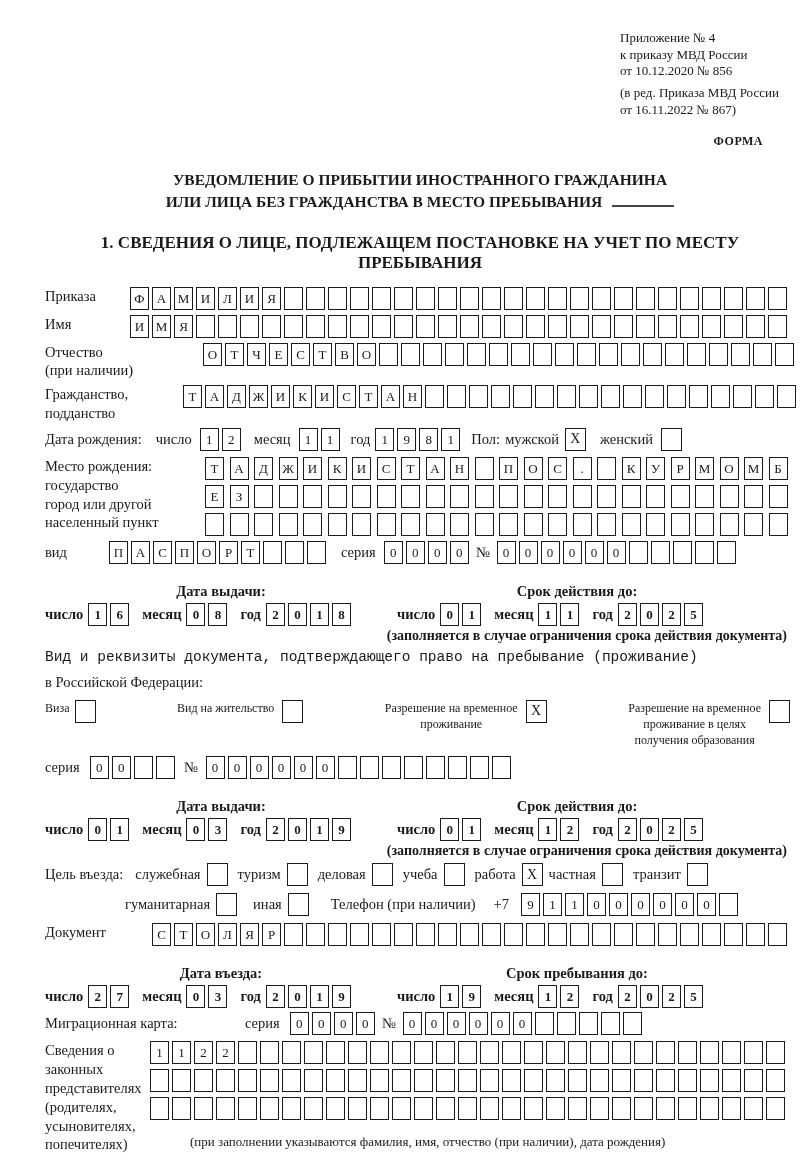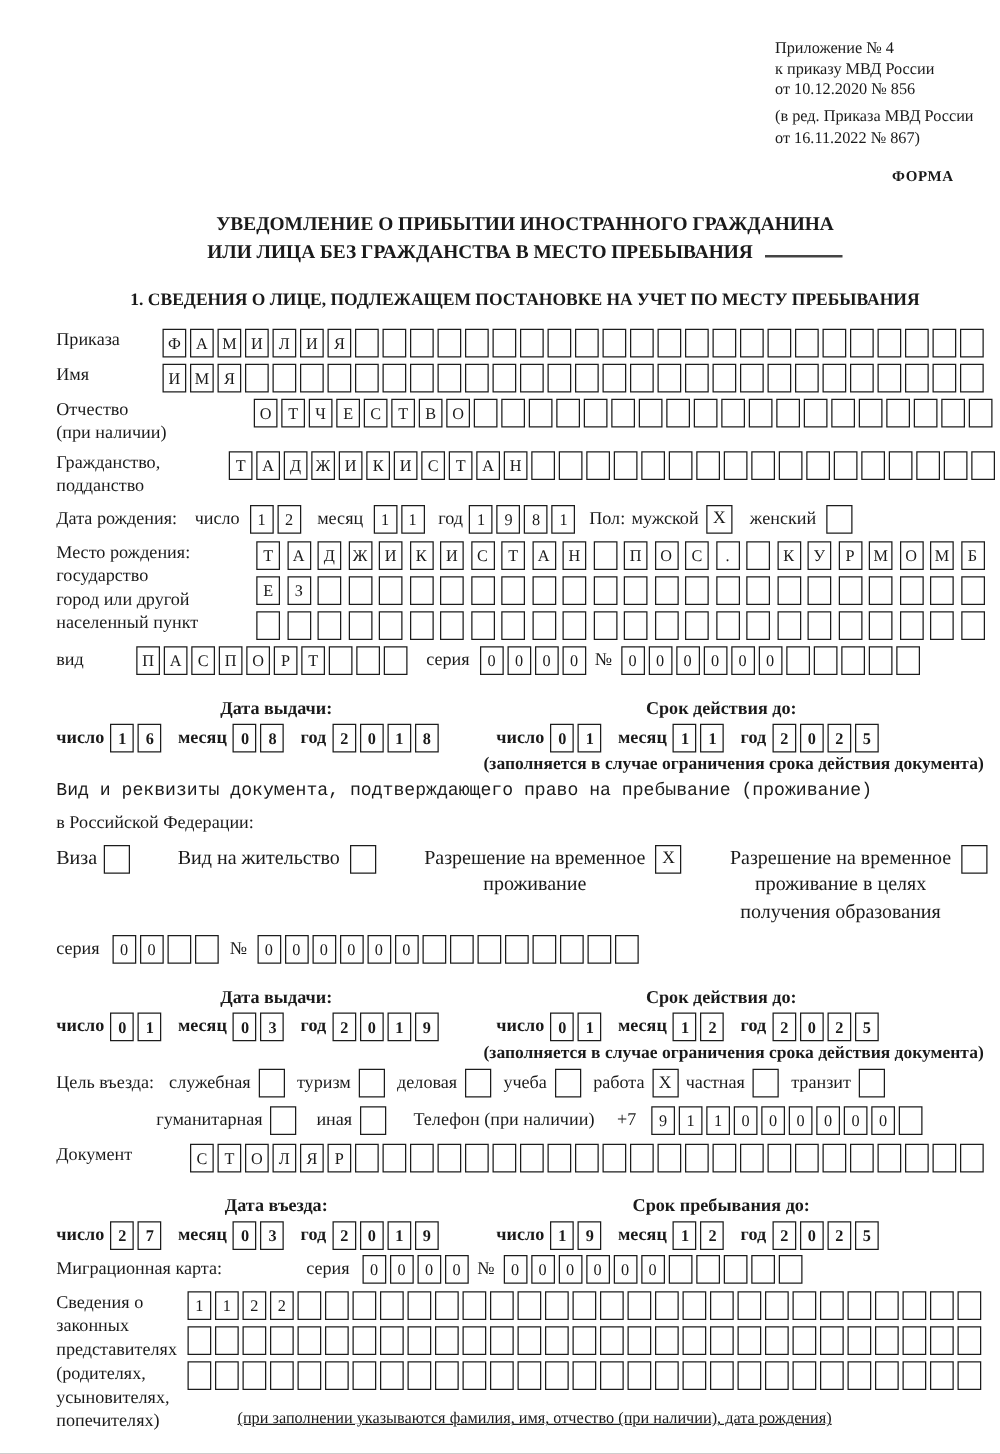--- a/index.html
+++ b/index.html
@@ -8,21 +8,21 @@
   .page {
     width:800px; height:1163px; background:#fff; color:#1a1a1a;
     font-family:"Liberation Serif", serif;
     padding:30px 5px 0 45px; overflow:hidden; position:relative;
   }
   .annex { margin-left:575px; width:190px; font-size:13px; line-height:1.28; }
   .annex .gap { height:5px; }
   .form-word { text-align:right; padding-right:32px; font-weight:bold; font-size:12px; margin-top:16px; letter-spacing:.5px; }
   .title { text-align:center; font-weight:bold; font-size:15.5px; line-height:1.4; margin-top:20px; }
   .title-underline { display:inline-block; width:62px; border-bottom:2px solid #444; height:12px; margin-left:10px; }
-  .sec-head { text-align:center; font-weight:bold; font-size:14px; margin-top:20px; margin-bottom:14px; }
+  .sec-head { text-align:center; font-weight:bold; font-size:17px; margin-top:20px; margin-bottom:14px; }
 
   .row { display:flex; align-items:flex-start; margin-bottom:5px; }
   .lbl { font-size:14.5px; line-height:1.3; flex:none; }
   .pre { white-space:pre-line; }
   .cells { display:flex; flex-wrap:nowrap; flex:none; }
   .cell {
     display:inline-flex; align-items:center; justify-content:center;
     width:19px; height:23px; border:1.5px solid #1c1c1c; margin-right:3px;
     font-size:13px; line-height:1; flex:none; background:#fff;
   }
@@ -42,21 +42,21 @@
   .dcol-left { width:352px; }
   .dcol-right { width:360px; }
   .dhead { text-align:center; font-size:14.5px; margin-bottom:3px; }
   .dline { display:flex; align-items:center; }
   .dword { font-size:14.5px; margin-right:5px; flex:none; }
   .dword2 { margin-left:10px; }
   .fill-note { text-align:right; font-size:14px; padding-right:8px; margin-top:2px; }
 
   .opts-row { display:flex; align-items:flex-start; justify-content:space-between; width:745px; margin-top:8px; margin-bottom:8px; }
   .opt { display:flex; align-items:flex-start; }
-  .opt-label { font-size:16px; line-height:1.35; white-space:pre-line; text-align:center; }
+  .opt-label { font-size:12px; line-height:1.35; white-space:pre-line; text-align:center; }
   .opt .checkbox { margin-left:8px; }
 
   .purpose-row { display:flex; align-items:center; margin-bottom:7px; flex-wrap:nowrap; }
   .purpose-row .inline-word { margin-right:6px; }
   .purpose-row .checkbox { margin-right:10px; }
 
   .rep-block { display:flex; margin-top:6px; }
   .rep-rows .cells { margin-bottom:5px; }
   .bottom-note { font-size:13px; margin-top:2px; }
 </style>
@@ -769,17 +769,17 @@
           <span class="cell"></span>
           <span class="cell"></span>
           <span class="cell"></span>
           <span class="cell"></span>
           <span class="cell"></span>
           <span class="cell"></span>
           <span class="cell"></span>
           <span class="cell"></span>
           <span class="cell"></span>
         </div>
-      <div class="bottom-note" style="margin-left:40px; margin-top:14px;text-decoration:underline;">(при заполнении указываются фамилия, имя, отчество (при наличии), дата рождения)</div>
+      <div class="bottom-note" style="margin-left:40px; margin-top:14px;">(при заполнении указываются фамилия, имя, отчество (при наличии), дата рождения)</div>
     </div>
   </div>
 
 </div>
 
 </body></html>

